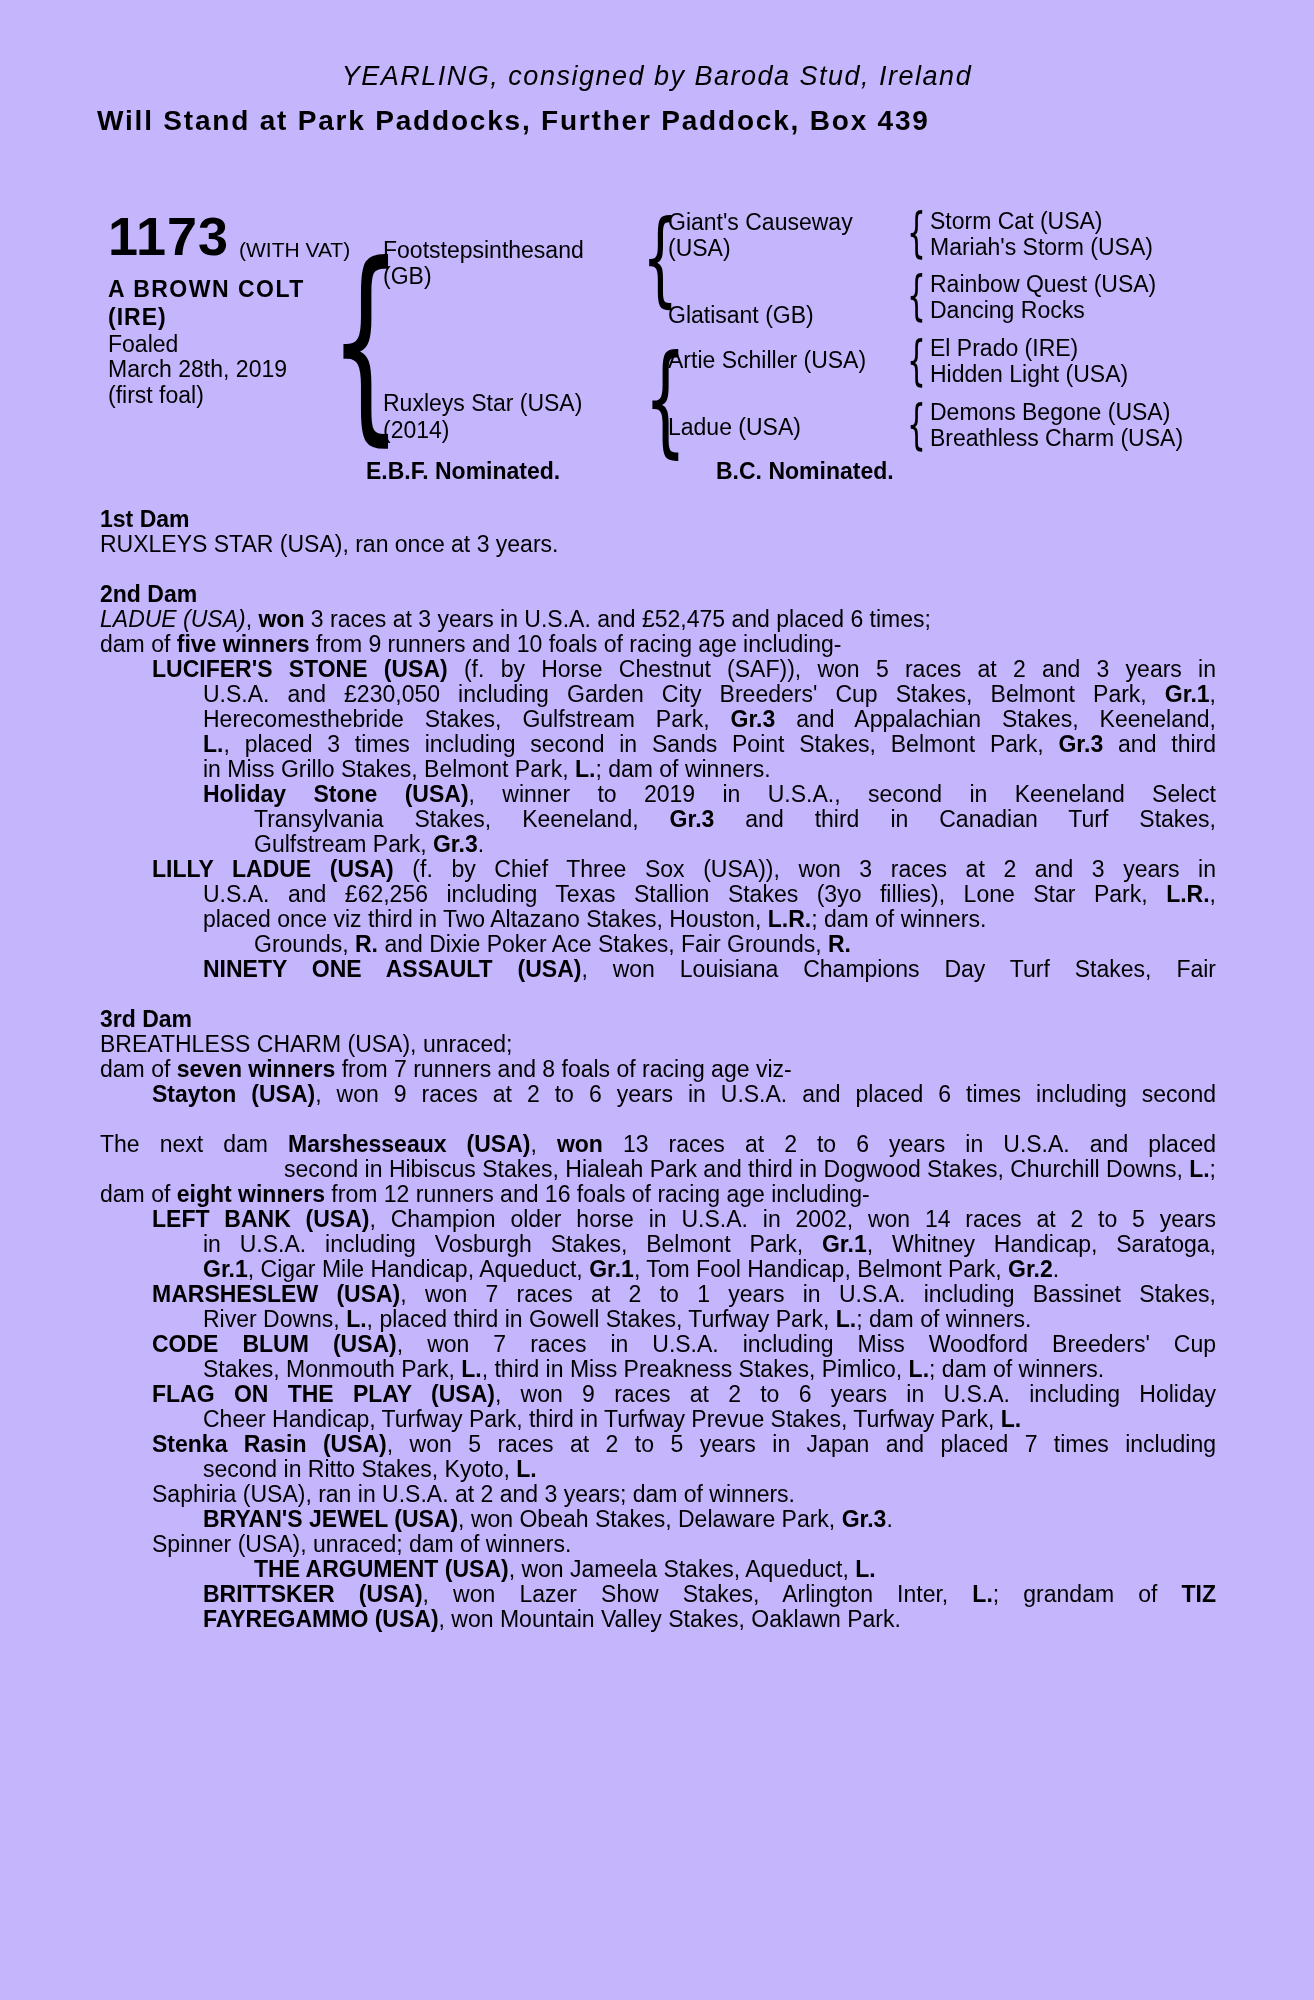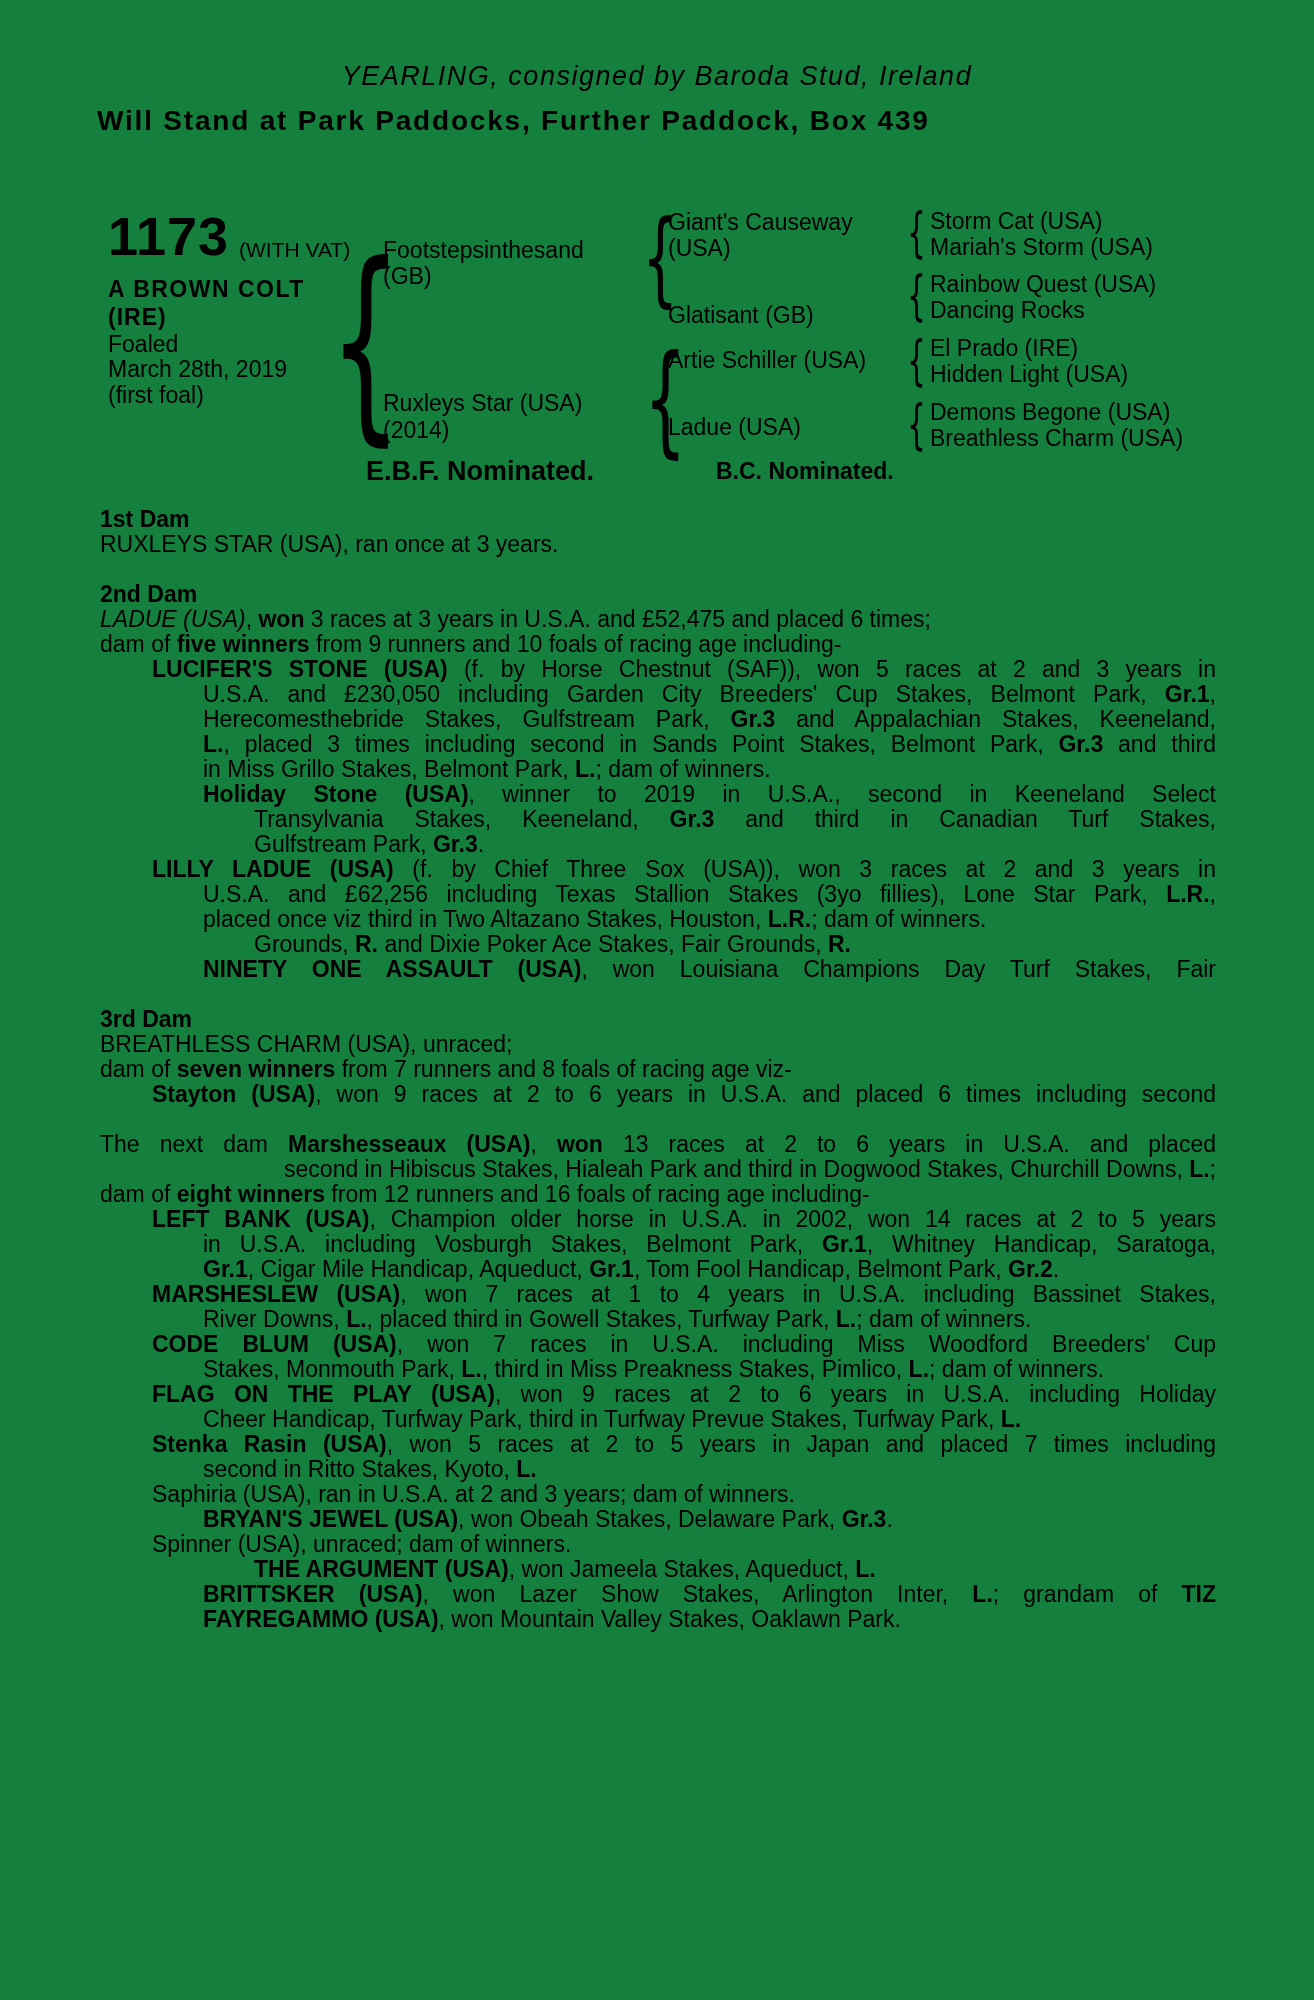--- a/index.html
+++ b/index.html
@@ -1,18 +1,18 @@
 <!DOCTYPE html>
 <html><head>
 <meta charset="utf-8">
 <style>
   html,body { margin:0; padding:0; background:#e8e8e8; }
   .page {
     position:relative; width:1314px; height:2000px; margin:0 auto;
-    background:#15803d; color:#000;
+    background:#c4b5fd; color:#000;
     font-family:"Liberation Sans", sans-serif; font-size:23px; line-height:25px;
     overflow:hidden;
   }
   .consignor {
     position:absolute; top:64px; left:0; width:100%; text-align:center;
     font-style:italic; font-size:27px; letter-spacing:1.5px;
   }
   .standline {
     position:absolute; top:108px; left:97px;
     font-weight:bold; font-size:28px; letter-spacing:1.8px;
@@ -46,21 +46,21 @@
   .gp-ss2 { left:660px; top:236px; }
   .gp-sd  { left:660px; top:303px; }
   .gp-ds  { left:660px; top:348px; }
   .gp-dd  { left:660px; top:415px; }
 
   .g00 { left:922px; top:209px; }  .g01 { left:922px; top:235px; }
   .g10 { left:922px; top:272px; }  .g11 { left:922px; top:298px; }
   .g20 { left:922px; top:336px; }  .g21 { left:922px; top:362px;text-align:center; }
   .g30 { left:922px; top:400px; }  .g31 { left:922px; top:426px; }
 
-  .nom-ebf { left:358px; top:459px; font-weight:bold; font-size:27px; }
+  .nom-ebf { left:358px; top:459px; font-weight:bold; font-size:23px; }
   .nom-bc  { left:708px; top:459px; font-weight:bold; font-size:23px; }
 
   
   .details {
     position:absolute; left:100px; top:507px; width:1116px;
     font-size:23px; line-height:25px;
   }
   .dam-heading { font-weight:bold; }
   .gap { margin-top:25px; }
   .line { min-height:25px; }
@@ -173,21 +173,21 @@
       </div>
       <div class="para p-base">
         <div class="line first"><span class="">dam of </span><span class="b ">eight winners</span><span class=""> from 12 runners and 16 foals of racing age including-</span></div>
       </div>
       <div class="para p-l1">
         <div class="line j first"><span class="b ">LEFT BANK (USA)</span><span class="">, Champion older horse in U.S.A. in 2002, won 14 races at 2 to 5 years</span></div>
         <div class="line j cont"><span class="">in U.S.A. including Vosburgh Stakes, Belmont Park, </span><span class="b ">Gr.1</span><span class="">, Whitney Handicap, Saratoga,</span></div>
         <div class="line cont"><span class="b ">Gr.1</span><span class="">, Cigar Mile Handicap, Aqueduct, </span><span class="b ">Gr.1</span><span class="">, Tom Fool Handicap, Belmont Park, </span><span class="b ">Gr.2</span><span class="">.</span></div>
       </div>
       <div class="para p-l1">
-        <div class="line j first"><span class="b ">MARSHESLEW (USA)</span><span class="">, won 7 races at 1 to 4 years in U.S.A. including Bassinet Stakes,</span></div>
+        <div class="line j first"><span class="b ">MARSHESLEW (USA)</span><span class="">, won 7 races at 2 to 1 years in U.S.A. including Bassinet Stakes,</span></div>
         <div class="line cont"><span class="">River Downs, </span><span class="b ">L.</span><span class="">, placed third in Gowell Stakes, Turfway Park, </span><span class="b ">L.</span><span class="">; dam of winners.</span></div>
       </div>
       <div class="para p-l1">
         <div class="line j first"><span class="b ">CODE BLUM (USA)</span><span class="">, won 7 races in U.S.A. including Miss Woodford Breeders' Cup</span></div>
         <div class="line cont"><span class="">Stakes, Monmouth Park, </span><span class="b ">L.</span><span class="">, third in Miss Preakness Stakes, Pimlico, </span><span class="b ">L.</span><span class="">; dam of winners.</span></div>
       </div>
       <div class="para p-l1">
         <div class="line j first"><span class="b ">FLAG ON THE PLAY (USA)</span><span class="">, won 9 races at 2 to 6 years in U.S.A. including Holiday</span></div>
         <div class="line cont"><span class="">Cheer Handicap, Turfway Park, third in Turfway Prevue Stakes, Turfway Park, </span><span class="b ">L.</span></div>
       </div>

